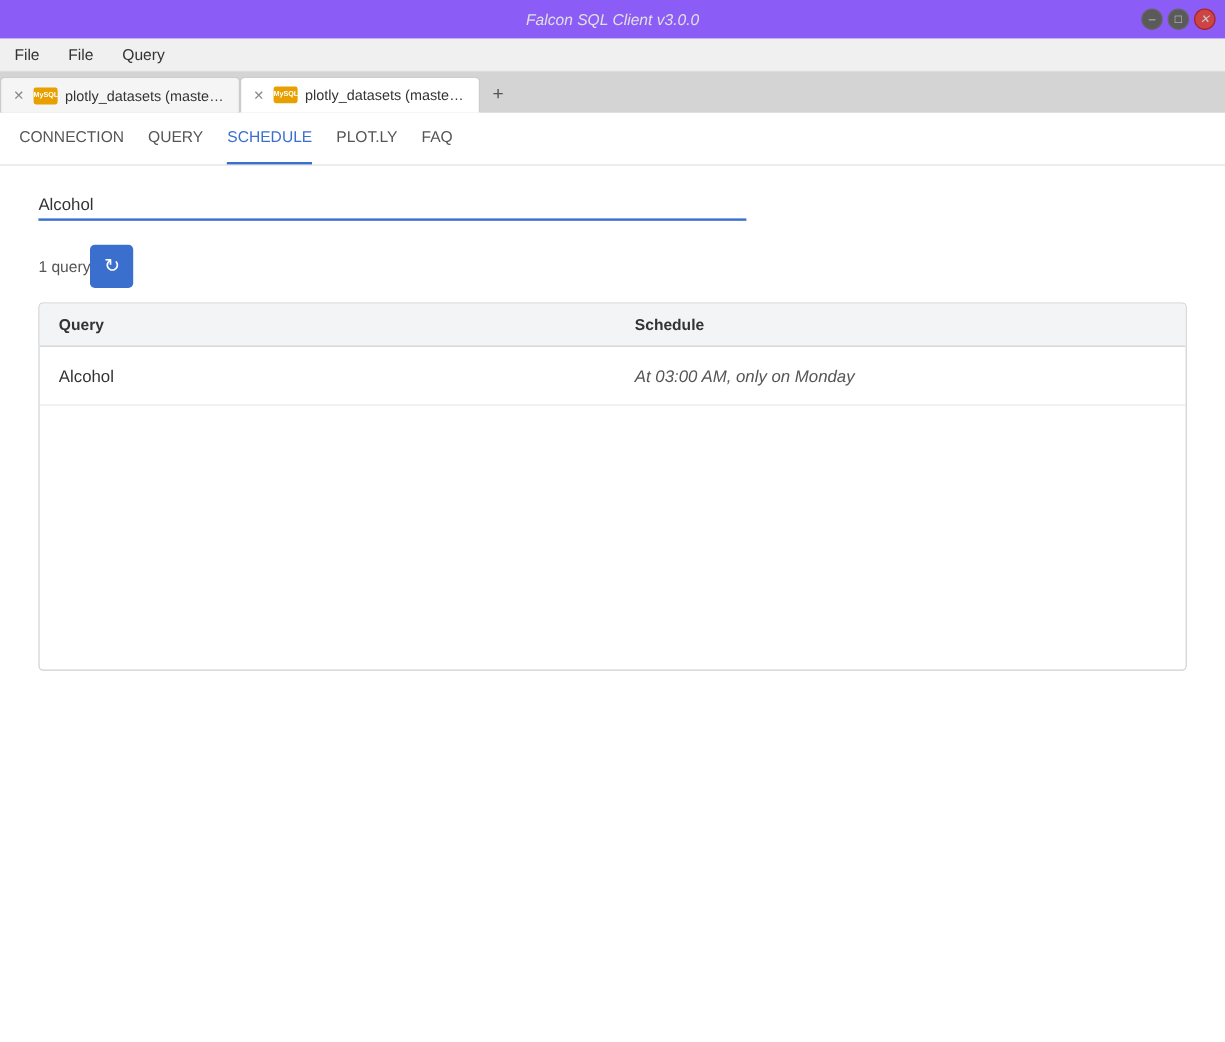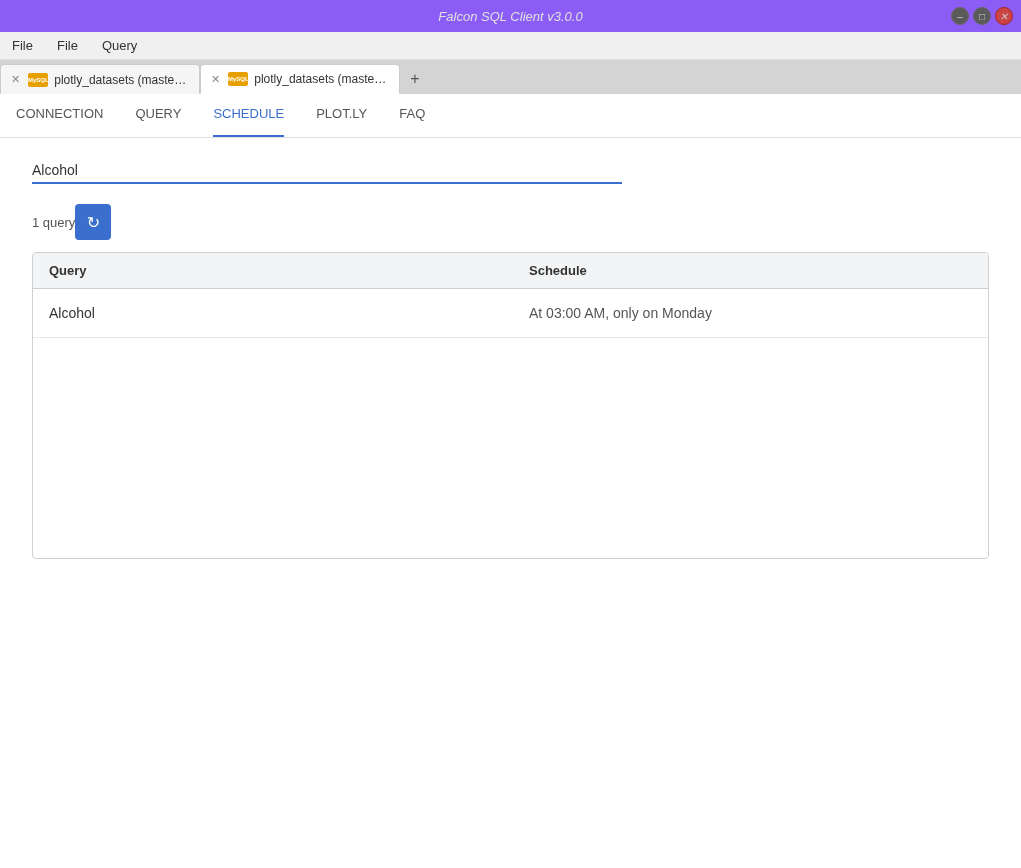--- a/index.html
+++ b/index.html
@@ -136,21 +136,21 @@
       flex: 1;
     }
 
     
     .nav-tabs {
       display: flex;
       align-items: center;
       height: 44px;
       padding: 0 16px;
       border-bottom: 1px solid #e0e0e0;
-      gap: 32px;
+      gap: 20px;
     }
     .nav-tab {
       font-size: 13px;
       color: #555;
       cursor: pointer;
       height: 100%;
       display: flex;
       align-items: center;
       border-bottom: 2px solid transparent;
       padding-bottom: 2px;
@@ -230,20 +230,21 @@
     }
     .table-row:last-child {
       border-bottom: none;
     }
     .table-cell {
       font-size: 14px;
       color: #333;
     }
     .table-cell.schedule-text {
       color: #555;
+      font-style: italic;
     }
 
     .empty-row {
       height: 220px;
     }
 
     .window-wrapper {
       display: flex;
       flex-direction: column;
       height: 868px;

